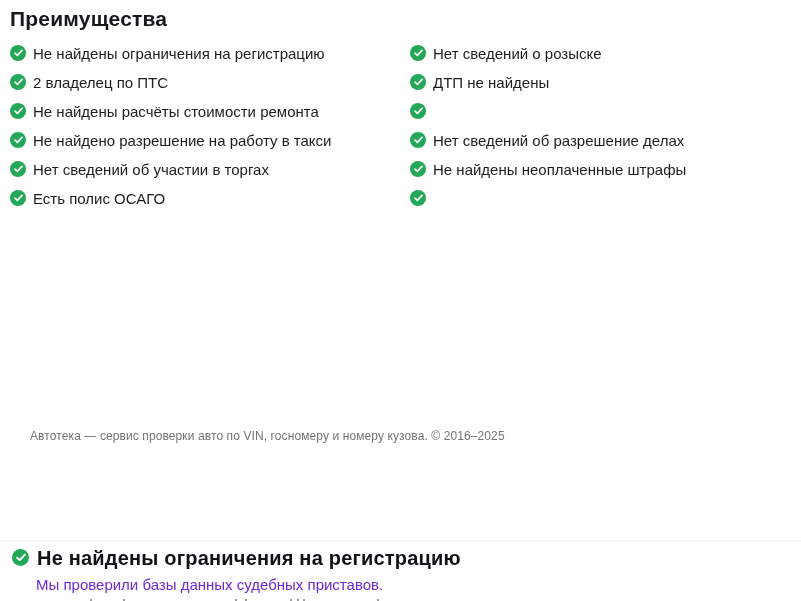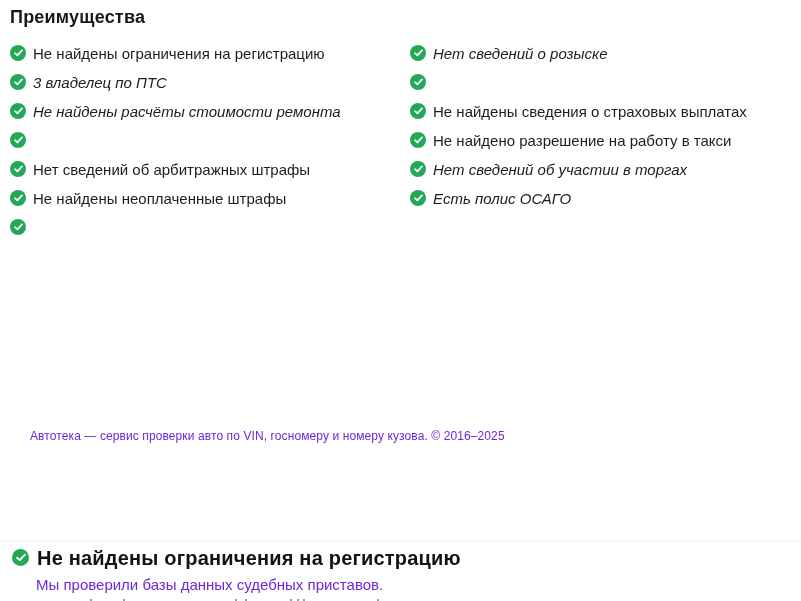--- a/index.html
+++ b/index.html
@@ -12,21 +12,21 @@
     position: relative;
     width: 801px;
     height: 601px;
     background: #ffffff;
     overflow: hidden;
   }
   .page-title {
     position: absolute;
     left: 10px;
     top: 7px;
-    font-size: 18px;
+    font-size: 21px;
     font-weight: 700;
     color: #16181c;
     letter-spacing: 0.2px;
   }
   .benefits-grid {
     position: absolute;
     left: 10px;
     top: 44px;
     display: grid;
     grid-template-columns: 400px 381px;
@@ -35,39 +35,39 @@
   .benefit {
     display: flex;
     align-items: flex-start;
     gap: 7px;
     font-size: 15px;
     line-height: 19px;
     color: #1b1d1f;
   }
   .benefit .text { display: inline-block; }
   .benefit.left-col .text { max-width: 352px; }
-  .benefit.right-col .text { max-width: 320px; font-style: italic; }
+  .benefit.right-col .text { max-width: 320px; }
   .check-circle {
     flex: 0 0 auto;
     width: 16px;
     height: 16px;
     margin-top: 1px;
     border-radius: 50%;
     background: #23a857;
     display: inline-flex;
     align-items: center;
     justify-content: center;
   }
   .check-circle svg { display: block; }
   .page-footer {
     position: absolute;
     left: 30px;
     top: 429px;
     font-size: 12px;
-    color: #6d28d9;
+    color: #737373;
     letter-spacing: 0.1px;
   }
   .page-break {
     position: absolute;
     left: 0;
     top: 540px;
     width: 801px;
     height: 2px;
     background: #f6f6f2;
   }
@@ -142,47 +142,40 @@
       </span>
       <span class="text">Нет сведений о розыске</span>
     </div>
 
     <div class="benefit right-col">
       <span class="check-circle">
         <svg width="9" height="8" viewBox="0 0 9 8">
             <path d="M1 4.2 L3.4 6.4 L8 1.4" fill="none" stroke="#ffffff" stroke-width="1.7" stroke-linecap="round" stroke-linejoin="round"></path>
           </svg>
       </span>
-      <span class="text">3 владелец по ПТС</span>
-    </div>
-
-    <div class="benefit left-col">
-      <span class="check-circle">
-        <svg width="9" height="8" viewBox="0 0 9 8">
-            <path d="M1 4.2 L3.4 6.4 L8 1.4" fill="none" stroke="#ffffff" stroke-width="1.7" stroke-linecap="round" stroke-linejoin="round"></path>
-          </svg>
-      </span>
+      <span class="text">2 владелец по ПТС</span>
+    </div>
+
+    <div class="benefit left-col">
+      <span class="check-circle">
+        <svg width="9" height="8" viewBox="0 0 9 8">
+            <path d="M1 4.2 L3.4 6.4 L8 1.4" fill="none" stroke="#ffffff" stroke-width="1.7" stroke-linecap="round" stroke-linejoin="round"></path>
+          </svg>
+      </span>
+      <span class="text">ДТП не найдены</span>
     </div>
     <div class="benefit right-col">
       <span class="check-circle">
         <svg width="9" height="8" viewBox="0 0 9 8">
             <path d="M1 4.2 L3.4 6.4 L8 1.4" fill="none" stroke="#ffffff" stroke-width="1.7" stroke-linecap="round" stroke-linejoin="round"></path>
           </svg>
       </span>
       <span class="text">Не найдены расчёты стоимости ремонта</span>
     </div>
 
-    <div class="benefit left-col">
-      <span class="check-circle">
-        <svg width="9" height="8" viewBox="0 0 9 8">
-            <path d="M1 4.2 L3.4 6.4 L8 1.4" fill="none" stroke="#ffffff" stroke-width="1.7" stroke-linecap="round" stroke-linejoin="round"></path>
-          </svg>
-      </span>
-      <span class="text">Не найдены сведения о страховых выплатах</span>
-    </div>
     <div class="benefit right-col">
       <span class="check-circle">
         <svg width="9" height="8" viewBox="0 0 9 8">
             <path d="M1 4.2 L3.4 6.4 L8 1.4" fill="none" stroke="#ffffff" stroke-width="1.7" stroke-linecap="round" stroke-linejoin="round"></path>
           </svg>
       </span>
     </div>
 
     <div class="benefit left-col">
       <span class="check-circle">
@@ -192,21 +185,21 @@
       </span>
       <span class="text">Не найдено разрешение на работу в такси</span>
     </div>
 
     <div class="benefit left-col">
       <span class="check-circle">
         <svg width="9" height="8" viewBox="0 0 9 8">
             <path d="M1 4.2 L3.4 6.4 L8 1.4" fill="none" stroke="#ffffff" stroke-width="1.7" stroke-linecap="round" stroke-linejoin="round"></path>
           </svg>
       </span>
-      <span class="text">Нет сведений об арбитражных штрафы</span>
+      <span class="text">Нет сведений об разрешение делах</span>
     </div>
     <div class="benefit right-col">
       <span class="check-circle">
         <svg width="9" height="8" viewBox="0 0 9 8">
             <path d="M1 4.2 L3.4 6.4 L8 1.4" fill="none" stroke="#ffffff" stroke-width="1.7" stroke-linecap="round" stroke-linejoin="round"></path>
           </svg>
       </span>
       <span class="text">Нет сведений об участии в торгах</span>
     </div>
 

